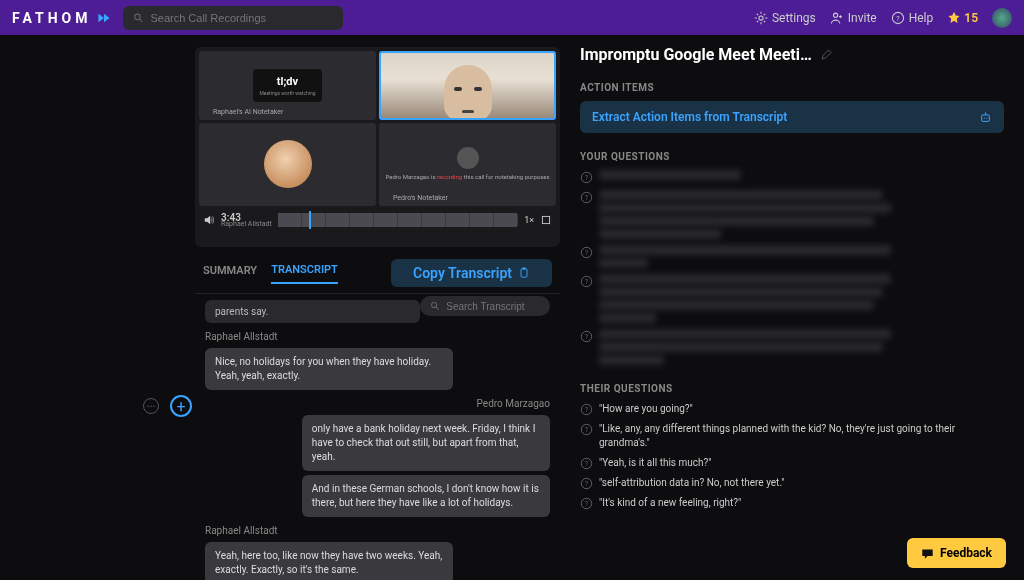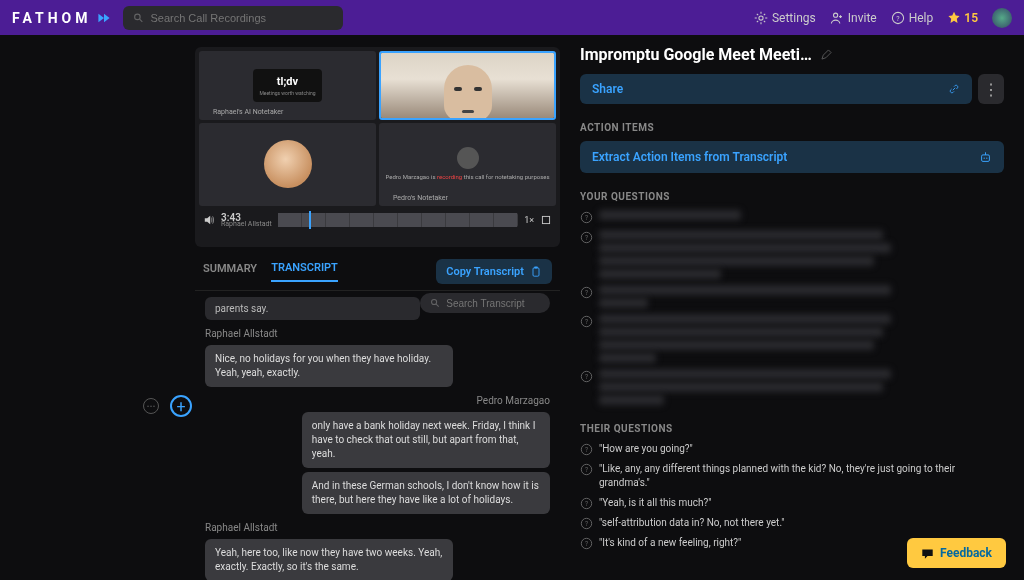--- a/index.html
+++ b/index.html
@@ -49,21 +49,21 @@
 .timestack { display: flex; flex-direction: column; line-height: 1.1; }
 .progress { flex: 1; height: 14px; background: #3a3a3e; border-radius: 2px; position: relative; display: flex; }
 .progress-seg { height: 100%; background: #4a4a50; margin-right: 1px; flex: 1; }
 .progress-handle { position:absolute; top: -2px; left: 13%; width: 2px; height: 18px; background: #3aa3ff; }
 .speed { font-size: 9px; }
 
 
 .tab-row { display: flex; align-items: center; padding: 12px 8px 6px; border-bottom: 1px solid #222; gap: 14px; }
 .tab { font-size: 11px; font-weight: 600; color: #888; padding-bottom: 6px; cursor: pointer; }
 .tab.active { color: #3aa3ff; border-bottom: 2px solid #3aa3ff; }
-.copy-btn { margin-left: auto; background: #1a3246; color: #3aa3ff; font-size: 11px; font-weight: 600; padding: 6px 10px; border-radius: 6px; display: flex; align-items: center; gap: 6px; cursor: pointer; }
+.copy-btn { margin-left: auto; background: #1a3246; color: #3aa3ff; font-size: 14px; font-weight: 600; padding: 6px 22px; border-radius: 6px; display: flex; align-items: center; gap: 6px; cursor: pointer; }
 
 
 .transcript { flex: 1; overflow-y: auto; padding: 4px 0; position: relative; }
 .prev-frag { background: #2a2a2e; border-radius: 6px; padding: 6px 10px; font-size: 10px; color: #bbb; margin: 2px 140px 4px 10px; }
 .search-trans { position: absolute; top: 2px; right: 10px; background: #2a2a2e; border-radius: 12px; padding: 4px 10px; display: flex; align-items: center; width: 130px; }
 .search-trans input { background: transparent; border: none; outline: none; color: #888; font-size: 10px; width: 100%; }
 .speaker { font-size: 10px; color: #888; padding: 4px 10px; }
 .speaker.right { text-align: right; padding-right: 10px; }
 .bubble { background: #3a3a3e; border-radius: 6px; padding: 7px 10px; font-size: 10px; color: #ddd; line-height: 1.4; margin: 2px 10px 4px 10px; max-width: 68%; }
 .bubble.left { margin-right: auto; }
@@ -83,21 +83,21 @@
 
 .section-h { font-size: 10px; font-weight: 700; color: #888; letter-spacing: .5px; margin-top: 18px; margin-bottom: 8px; }
 .extract-btn { background: #1a3246; color: #3aa3ff; font-size: 12px; font-weight: 600; padding: 9px 12px; border-radius: 6px; display: flex; align-items: center; justify-content: space-between; cursor: pointer; }
 
 .q-list { list-style: none; display: flex; flex-direction: column; gap: 6px; }
 .q-item { display: flex; gap: 6px; font-size: 10px; color: #ccc; line-height: 1.4; }
 .q-icon { width: 13px; height: 13px; flex-shrink: 0; margin-top: 1px; opacity: .7; }
 .blur-block { background: #2a2a2e; filter: blur(3px); border-radius: 3px; height: 10px; }
 .blur-group { display: flex; flex-direction: column; gap: 3px; width: 100%; }
 
-.feedback { position: absolute; bottom: 12px; right: 18px; background: #ffc940; color: #0369a1; font-size: 12px; font-weight: 700; padding: 8px 14px; border-radius: 6px; display: flex; align-items: center; gap: 6px; cursor: pointer; }
+.feedback { position: absolute; bottom: 12px; right: 18px; background: #ffc940; color: #000000; font-size: 12px; font-weight: 700; padding: 8px 14px; border-radius: 6px; display: flex; align-items: center; gap: 6px; cursor: pointer; }
 
 ::-webkit-scrollbar { width: 6px; }
 ::-webkit-scrollbar-thumb { background: #333; border-radius: 3px; }
 </style>
 </head>
 <body>
 
 <div class="header">
   <div class="brand">
     <span>FATHOM</span>
@@ -231,29 +231,20 @@
       </div>
   </div>
 
   <div class="right-col">
     <div class="title-row">
       <div class="title">Impromptu Google Meet Meeti…</div>
       <svg class="edit-icon" viewBox="0 0 20 20">
           <path d="M3 17l2-6 8-8 4 4-8 8-6 2z" fill="none" stroke="#888" stroke-width="1.5"></path>
         </svg>
     </div>
-    <div class="share-row">
-      <div class="share-btn">
-        <span>Share</span>
-        <svg width="12" height="12" viewBox="0 0 20 20">
-            <path d="M8 12l4-4M6 10l-2 2a3 3 0 004 4l2-2M14 10l2-2a3 3 0 00-4-4l-2 2" stroke="#3aa3ff" stroke-width="1.5" fill="none"></path>
-          </svg>
-      </div>
-      <div class="share-menu">⋮</div>
-    </div>
 
     <div class="section-h">ACTION ITEMS</div>
     <div class="extract-btn">
       <span>Extract Action Items from Transcript</span>
       <svg width="13" height="13" viewBox="0 0 20 20">
           <rect x="4" y="6" width="12" height="10" rx="2" fill="none" stroke="#3aa3ff" stroke-width="1.5"></rect>
           <circle cx="8" cy="11" r="1" fill="#3aa3ff"></circle>
           <circle cx="12" cy="11" r="1" fill="#3aa3ff"></circle>
           <line x1="10" y1="2" x2="10" y2="6" stroke="#3aa3ff" stroke-width="1.5"></line>
         </svg>

